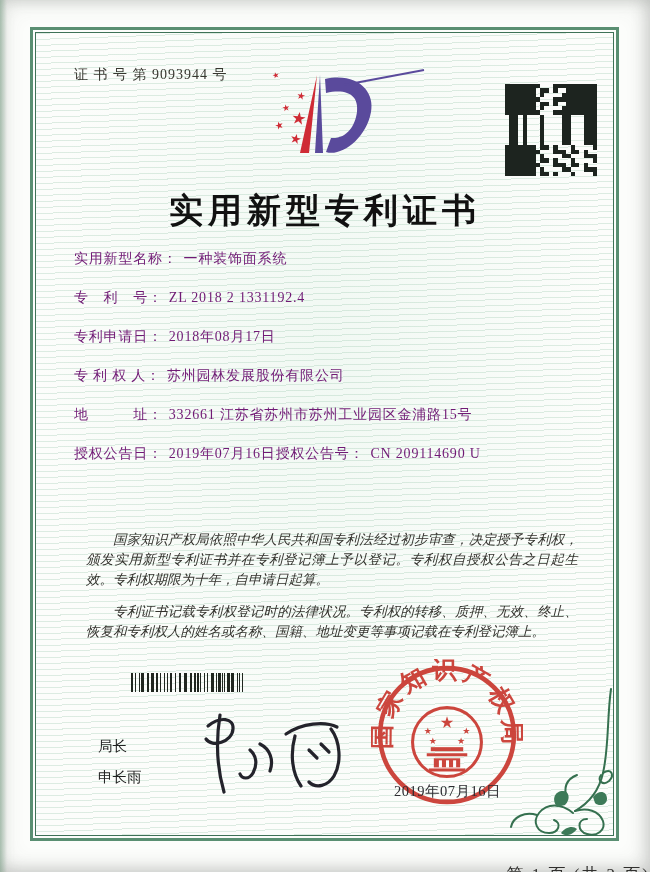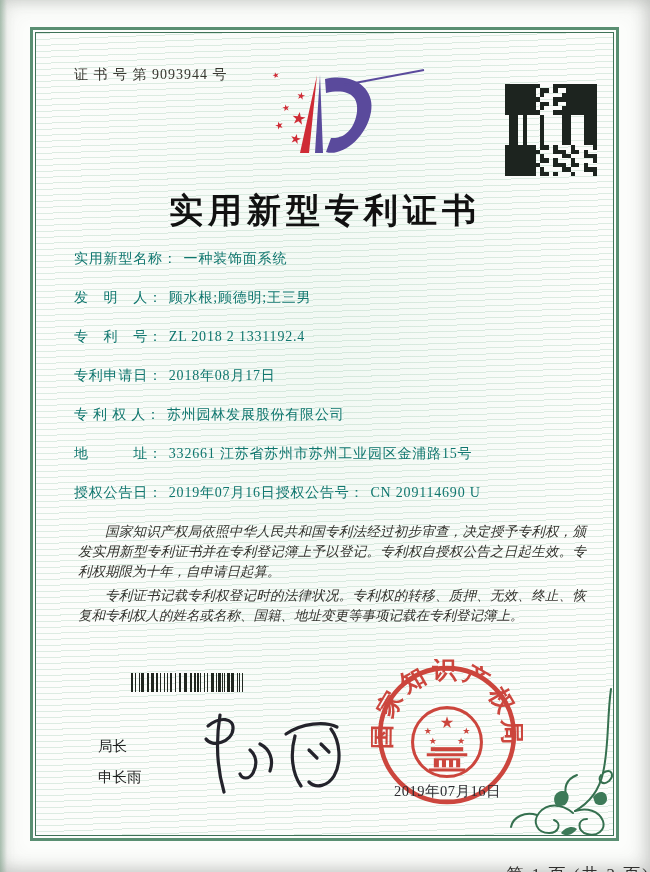--- a/index.html
+++ b/index.html
@@ -16,28 +16,28 @@
       radial-gradient(ellipse at 50% 40%, rgba(220,240,228,.35), rgba(255,255,255,0) 70%);}
   .content{position:absolute;inset:0;z-index:10;color:#2e2d2b;}
 
   .cert-no{position:absolute;left:74px;top:66px;font-size:14px;letter-spacing:1px;color:#37362f;}
   .logo{position:absolute;left:252px;top:64px;width:176px;height:104px;}
   .qr{position:absolute;left:505px;top:84px;width:92px;height:92px;}
   .qr rect{fill:#1d241f;}
   .title{position:absolute;left:0;right:0;top:188px;text-align:center;
     font-size:34px;font-weight:bold;letter-spacing:5px;color:#111;}
 
-  .fields{position:absolute;left:74px;top:248px;right:56px;font-size:14px;letter-spacing:.8px;color:#0f766e;}
+  .fields{position:absolute;left:74px;top:248px;right:56px;font-size:14px;letter-spacing:.8px;color:#701a75;}
   .frow{line-height:22px;margin-bottom:17px;white-space:nowrap;}
   .flabel{margin-right:6px;}
   .grant-row{display:flex;}
 
   .body-text{position:absolute;left:74px;right:60px;top:518px;font-size:13.5px;line-height:20px;
     font-style:italic;color:#33322d;text-align:justify;}
-  .body-text p{margin:4px;text-indent:2em;}
+  .body-text p{margin:12px;text-indent:2em;}
 
   .barcode{position:absolute;left:131px;top:673px;width:114px;height:19px;}
   .barcode rect{fill:#20261f;shape-rendering:crispEdges;}
 
   .signer{position:absolute;left:86px;top:731px;font-size:14.5px;line-height:31px;color:#222;margin-left:12px;}
   .signature{position:absolute;left:178px;top:706px;width:188px;height:98px;}
   .signature path{fill:none;stroke:#23232b;stroke-width:3.2;stroke-linecap:round;stroke-linejoin:round;}
 
   .flourish{position:absolute;right:33px;bottom:33px;width:110px;height:152px;}
   .flourish path{fill:none;stroke:#35704f;stroke-width:2;stroke-linecap:round;}
@@ -211,23 +211,20 @@
         <rect x="2" y="16" width="3" height="3"></rect>
       </svg>
 
     <div class="title">实用新型专利证书</div>
 
     <div class="fields">
       <div class="frow">
         <span class="flabel">实用新型名称：</span><span class="fvalue">一种装饰面系统</span>
       </div>
       <div class="frow">
-        <span class="flabel">发　明　人：</span><span class="fvalue">顾水根;顾德明;王三男</span>
-      </div>
-      <div class="frow">
         <span class="flabel">专　利　号：</span><span class="fvalue">ZL 2018 2 1331192.4</span>
       </div>
       <div class="frow">
         <span class="flabel">专利申请日：</span><span class="fvalue">2018年08月17日</span>
       </div>
       <div class="frow">
         <span class="flabel">专 利 权 人：</span><span class="fvalue">苏州园林发展股份有限公司</span>
       </div>
       <div class="frow">
         <span class="flabel">地　　　址：</span><span class="fvalue">332661 江苏省苏州市苏州工业园区金浦路15号</span>

